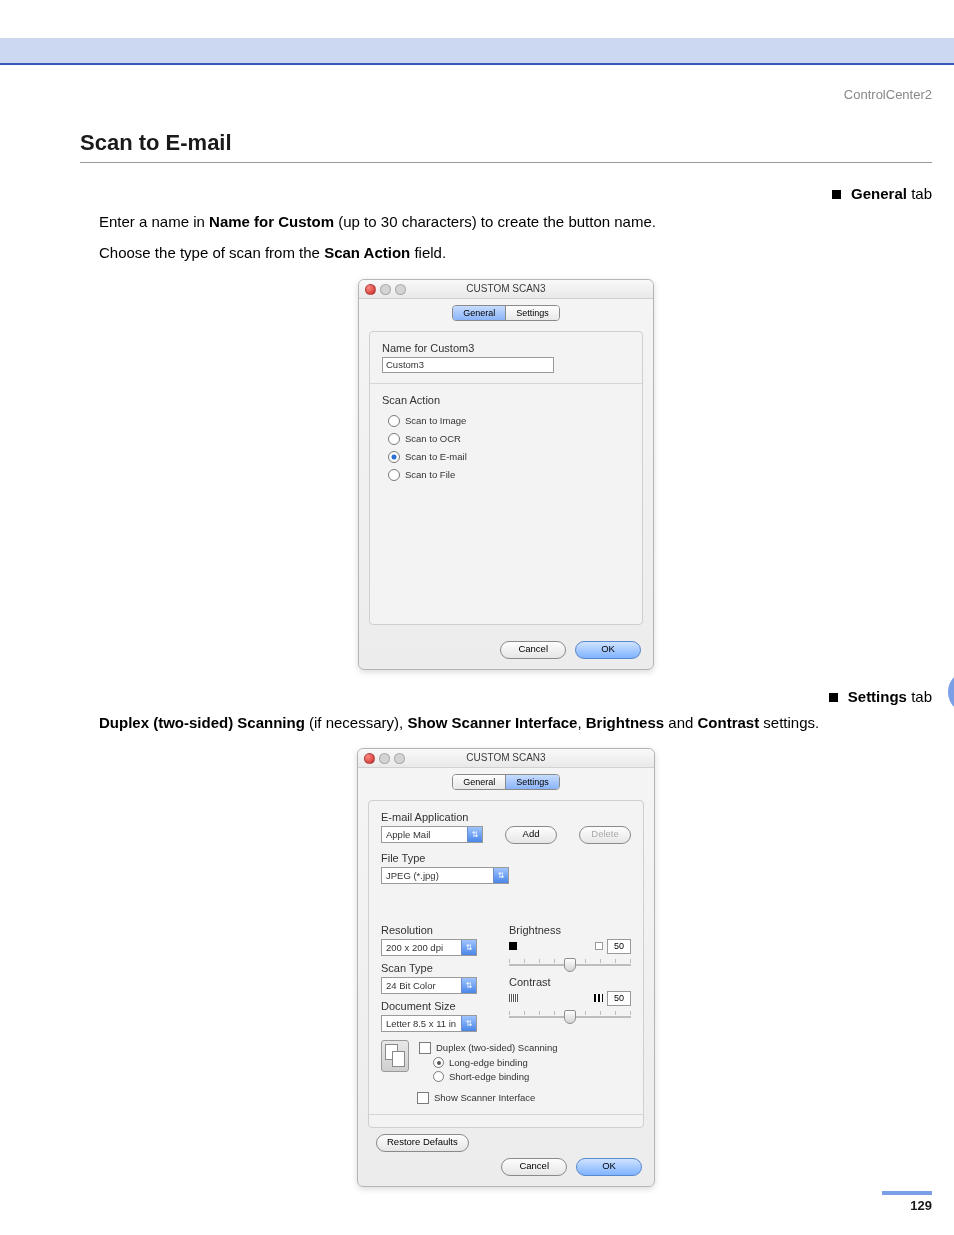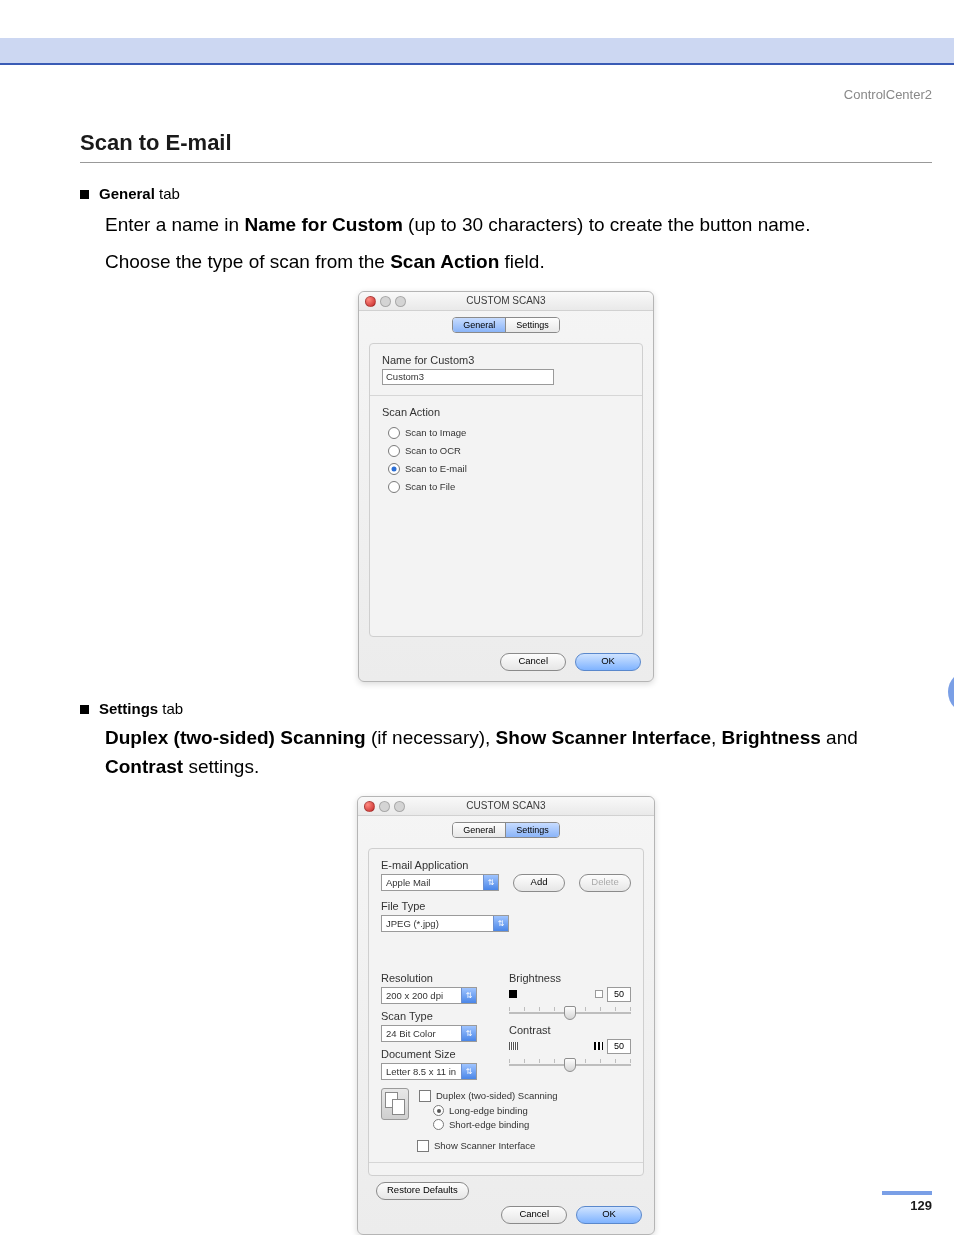--- a/index.html
+++ b/index.html
@@ -3,24 +3,24 @@
 <meta charset="utf-8">
 <style>
   html,body{margin:0;padding:0;background:#fff;font-family:Arial,Helvetica,sans-serif;color:#000;}
   .page{width:954px;height:1235px;position:relative;background:#fff;overflow:hidden;padding-left:28px;}
   .top-bar{position:absolute;top:38px;left:0;right:0;height:25px;background:#ccd7f2;}
   .top-border{position:absolute;top:63px;left:0;right:0;height:2px;background:#3a5bb5;}
   .header-brand{position:absolute;top:87px;right:50px;font-size:13px;color:#888;}
   .content{position:absolute;top:130px;left:80px;right:50px;}
   h2{font-size:22px;font-weight:bold;margin:0 0 6px 0;color:#1a1a1a;}
   .h2-underline{height:1px;background:#999;margin-bottom:22px;}
-  .bullet-row{display:flex;align-items:flex-start;margin-bottom:8px;}
+  .bullet-row{display:flex;align-items:flex-start;margin-bottom:8px;justify-content:flex-end;}
   .sq{width:9px;height:9px;background:#000;margin-top:5px;margin-right:10px;flex:0 0 auto;}
   .bullet-text{font-size:15px;}
-  .body-p{font-size:19px;margin:8px 0 8px 25px;line-height:1.55;}
+  .body-p{font-size:15px;margin:8px 0 8px 19px;line-height:1.55;}
   b{font-weight:bold;}
   .screenshot-wrap{text-align:center;margin:14px 0 18px 0;}
   .mac-win{display:inline-block;text-align:left;background:linear-gradient(#f5f5f5,#ececec);border:1px solid #b5b5b5;border-radius:6px;box-shadow:0 2px 6px rgba(0,0,0,.15);font-family:"Lucida Grande","Helvetica Neue",sans-serif;font-size:10px;}
   .win1{width:294px;}
   .win2{width:296px;}
   .titlebar{position:relative;height:18px;text-align:center;line-height:18px;font-size:10px;color:#3a3a3a;border-bottom:1px solid #d1d1d1;background:linear-gradient(#f9f9f9,#e9e9e9);border-radius:6px 6px 0 0;}
   .traffic{position:absolute;left:6px;top:4px;display:flex;gap:4px;}
   .tl{width:9px;height:9px;border-radius:50%;border:1px solid rgba(0,0,0,.2);}
   .tl.red{background:radial-gradient(circle at 30% 30%,#ff8a80,#c62828);} 
   .tl.grey{background:#d4d4d4;}
@@ -160,21 +160,21 @@
         <span>CUSTOM SCAN3</span>
       </div>
       <div class="seg-wrap">
         <div class="seg">
           <span>General</span>
           <span class="active">Settings</span>
         </div>
       </div>
       <div class="panel">
         <div class="lbl">E-mail Application</div>
-        <div style="display:flex;align-items:center;gap:8px;">
+        <div style="display:flex;align-items:center;gap:16px;">
           <div class="sel-input" style="width:126px;">
                 <span class="sv">Apple Mail</span>
                 <span class="sel-cap">⇅</span>
               </div>
           <span class="aqua-btn" style="min-width:30px;">Add</span>
           <span class="aqua-btn disabled" style="min-width:30px;">Delete</span>
         </div>
         <div class="lbl" style="margin-top:8px;">File Type</div>
         <div class="sel-input" style="width:126px;text-align:right;">
               <span class="sv">JPEG (*.jpg)</span>

